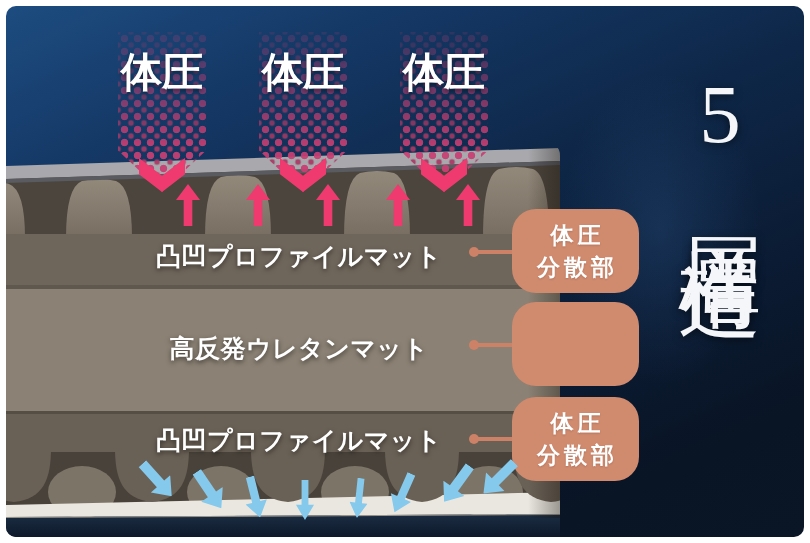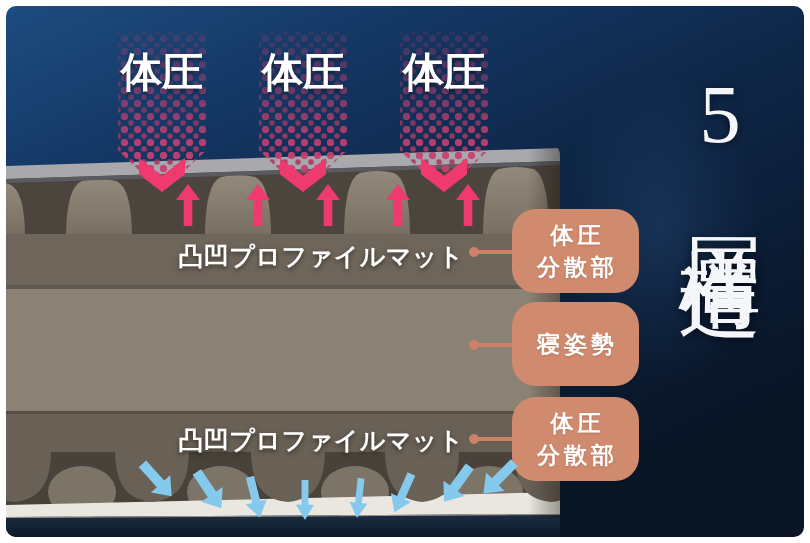--- a/index.html
+++ b/index.html
@@ -33,21 +33,21 @@
   .pcol-label{position:absolute;top:44px;width:88px;display:flex;flex-direction:column;align-items:center;
         color:var(--label_white);font-weight:700;font-size:41px;line-height:1.12;
         text-shadow:0 2px 4px rgba(0,0,0,.45);}
   .uparrow{position:absolute;width:24px;height:42px;background:var(--accent_pink);
         clip-path:polygon(50% 0,100% 38%,68% 38%,68% 100%,32% 100%,32% 38%,0 38%);
         filter:drop-shadow(0 1px 1px rgba(0,0,0,.4));}
   .downarrow{position:absolute;background:var(--arrow_blue);
         clip-path:polygon(50% 100%,100% 62%,69% 62%,69% 0,31% 0,31% 62%,0 62%);
         filter:drop-shadow(0 1px 2px rgba(0,0,0,.35));}
   
-  .layer-label{position:absolute;width:330px;text-align:right;color:var(--label_white);
+  .layer-label{position:absolute;width:330px;text-align:center;color:var(--label_white);
         font-weight:700;font-size:25px;letter-spacing:.5px;white-space:nowrap;
         text-shadow:0 2px 5px rgba(0,0,0,.55);}
   .connector{position:absolute;height:4px;background:var(--connector);}
   .connector-dot{position:absolute;width:10px;height:10px;border-radius:50%;background:var(--connector);}
   .badge{position:absolute;left:506px;width:127px;height:84px;border-radius:24px;background:var(--badge_bg);
         display:flex;flex-direction:column;justify-content:center;align-items:center;
         color:#fff;font-weight:700;font-size:23px;line-height:1.4;letter-spacing:4px;
         text-shadow:0 1px 2px rgba(0,0,0,.15);}
   .badge span{display:block;text-indent:4px;}
   
@@ -145,33 +145,33 @@
     <div class="uparrow" style="left:170px;top:178px;"></div>
     <div class="uparrow" style="left:240px;top:178px;"></div>
     <div class="uparrow" style="left:310px;top:178px;"></div>
     <div class="uparrow" style="left:380px;top:178px;"></div>
     <div class="uparrow" style="left:450px;top:178px;"></div>
 
     <div class="layer-label" style="left:128px;top:234px;">凸凹プロファイルマット</div>
     <div class="connector-dot" style="left:463px;top:241px;"></div>
     <div class="connector" style="left:470px;top:244px;width:38px;"></div>
 
+    <div class="layer-label" style="left:128px;top:326px;">高反発ウレタンマット</div>
     <div class="connector-dot" style="left:463px;top:334px;"></div>
     <div class="connector" style="left:470px;top:337px;width:38px;"></div>
 
     <div class="layer-label" style="left:128px;top:418px;">凸凹プロファイルマット</div>
     <div class="connector-dot" style="left:463px;top:428px;"></div>
     <div class="connector" style="left:470px;top:431px;width:38px;"></div>
 
     <div class="badge" style="top:203px;">
       <span>体圧</span>
         <span>分散部</span>
     </div>
     <div class="badge" style="top:296px;">
-      <span>寝姿勢</span>
     </div>
     <div class="badge" style="top:391px;">
       <span>体圧</span>
         <span>分散部</span>
     </div>
 
     <div class="downarrow" style="left:138px;top:452px;width:26px;height:44px;transform:rotate(-42deg);"></div>
     <div class="downarrow" style="left:190px;top:462px;width:26px;height:44px;transform:rotate(-34deg);"></div>
     <div class="downarrow" style="left:238px;top:470px;width:22px;height:42px;transform:rotate(-14deg);"></div>
     <div class="downarrow" style="left:290px;top:474px;width:18px;height:40px;transform:rotate(0deg);"></div>

